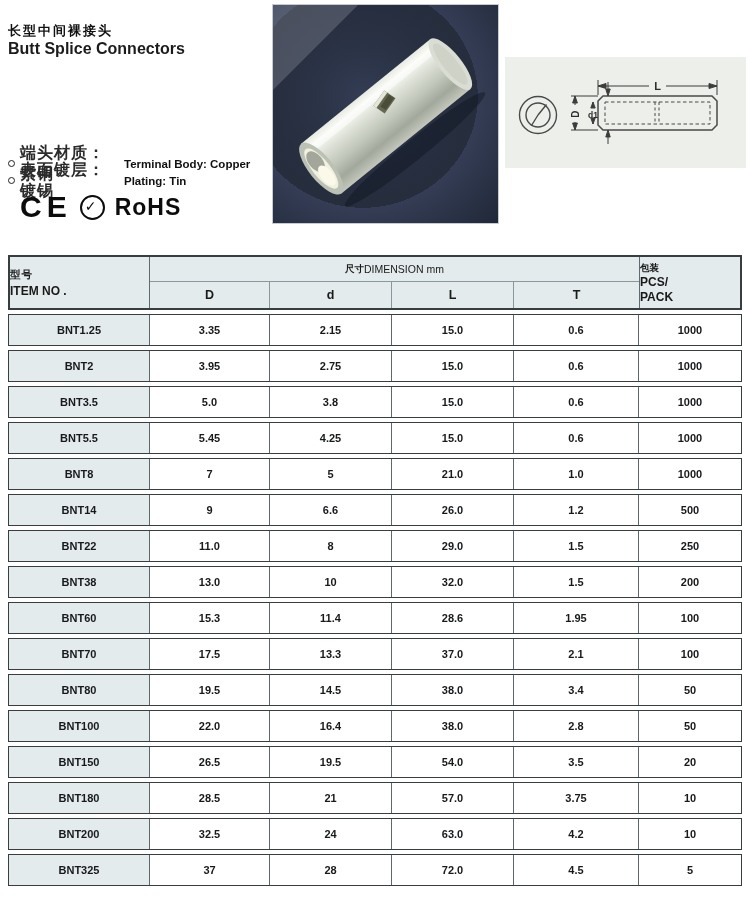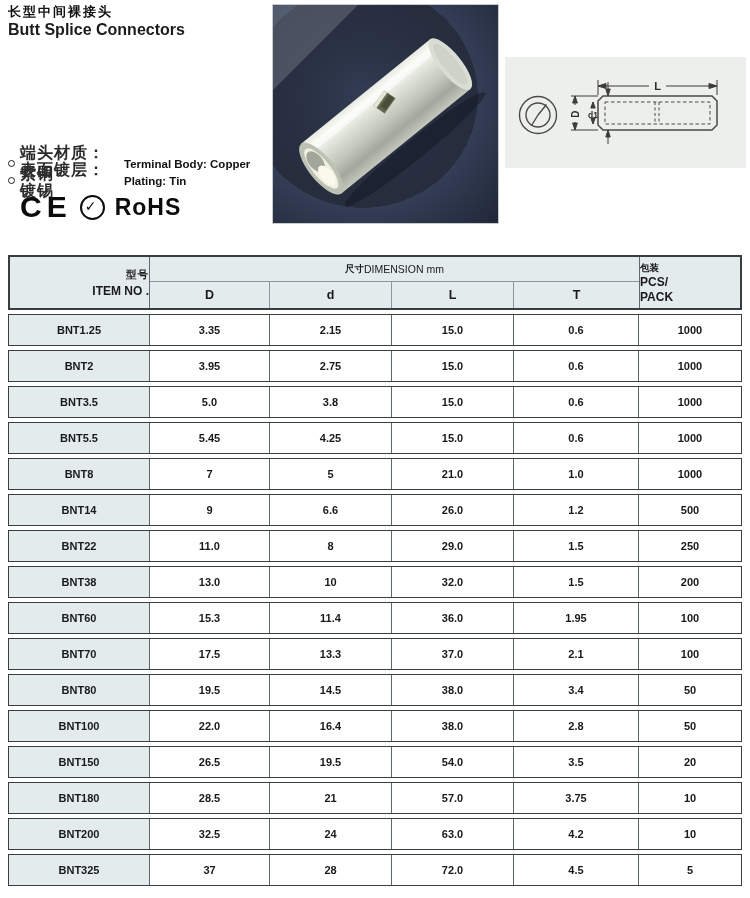--- a/index.html
+++ b/index.html
@@ -1,21 +1,21 @@
 <!DOCTYPE html>
 <html><head>
 <meta charset="utf-8">
 <style>
   html,body { margin:0; padding:0; background:#fff; }
   .page {
     position:relative; width:750px; height:898px; background:#ffffff;
     font-family:"Liberation Sans","DejaVu Sans",sans-serif; color:#1a1a1a; overflow:hidden;
   }
   
-  .title-block { position:absolute; left:8px; top:3px; }
+  .title-block { position:absolute; left:8px; top:22px; }
   .title-zh { font-size:13px; font-weight:bold; letter-spacing:2px; color:#111; }
   .title-en { font-size:16px; font-weight:bold; color:#1c1c1c; line-height:18px; }
 
   
   .photo { position:absolute; left:272px; top:4px; width:225px; height:218px;
            border:1px solid #c7cacf; background:#262d3d; }
   .photo svg { display:block; }
 
   
   .diagram { position:absolute; left:505px; top:57px; width:241px; height:111px; }
@@ -36,21 +36,21 @@
   .cert-circle { width:21px; height:21px; border:2.5px solid #0c0c0c; border-radius:50%;
                  margin-left:8px; margin-right:10px; position:relative; }
   .cert-circle::before { content:"✓"; position:absolute; left:3px; top:1px;
                          font-size:14px; font-weight:bold; color:#0c0c0c; }
   .rohs { font-size:23px; font-weight:bold; color:#0c0c0c; letter-spacing:1px; }
 
   
   .spec-table { position:absolute; left:8px; top:255px; width:734px; }
   .thead { display:grid; grid-template-columns:140px 489px 1fr;
            border:2px solid #383d40; background:#e4ebed; box-sizing:border-box; height:55px; }
-  .th-item { display:flex; flex-direction:column; justify-content:center; align-items:flex-end;
+  .th-item { display:flex; flex-direction:column; justify-content:center; align-items:flex-start;
              border-right:1px solid #5f6b72; }
   .th-item .zh { font-size:10.5px; font-weight:bold; letter-spacing:1px; }
   .th-item .en { font-size:12px; font-weight:bold; margin-top:2px; }
   .dim-top { height:24px; border-bottom:1px solid #8b979c; display:flex; flex-direction:row;
              justify-content:center; align-items:center; }
   .dim-top .zh { font-size:9.5px; font-weight:bold; line-height:10px; }
   .dim-top .en { font-size:10.5px; line-height:11px; }
   .dim-cols { display:grid; grid-template-columns:120px 122px 122px 1fr; }
   .dim-col { height:26px; display:flex; align-items:center; justify-content:center;
              font-size:12.5px; font-weight:bold; border-right:1px solid #8b979c; }
@@ -269,21 +269,21 @@
           <div class="cell">10</div>
           <div class="cell">32.0</div>
           <div class="cell">1.5</div>
           <div class="cell">200</div>
         </div>
 
         <div class="row">
           <div class="cell item">BNT60</div>
           <div class="cell">15.3</div>
           <div class="cell">11.4</div>
-          <div class="cell">36.0</div>
+          <div class="cell">28.6</div>
           <div class="cell">1.95</div>
           <div class="cell">100</div>
         </div>
 
         <div class="row">
           <div class="cell item">BNT70</div>
           <div class="cell">17.5</div>
           <div class="cell">13.3</div>
           <div class="cell">37.0</div>
           <div class="cell">2.1</div>

